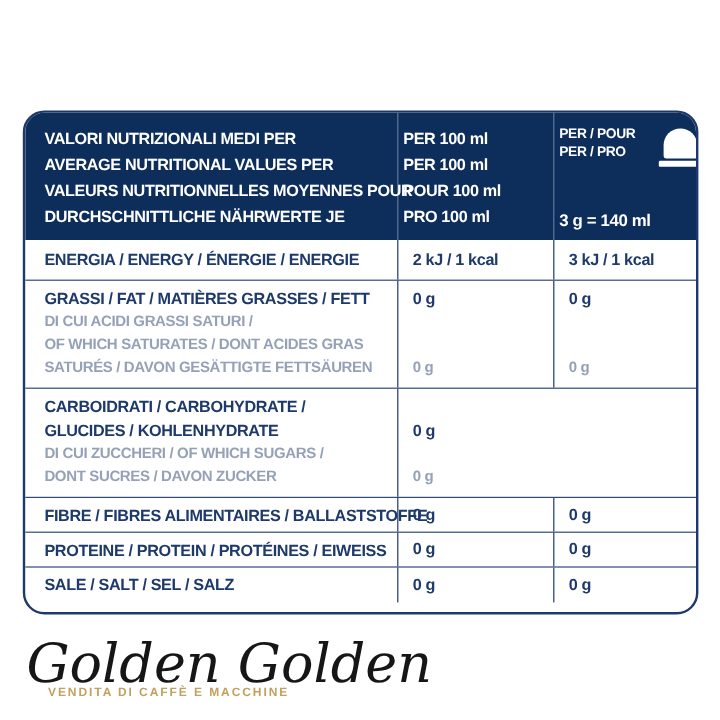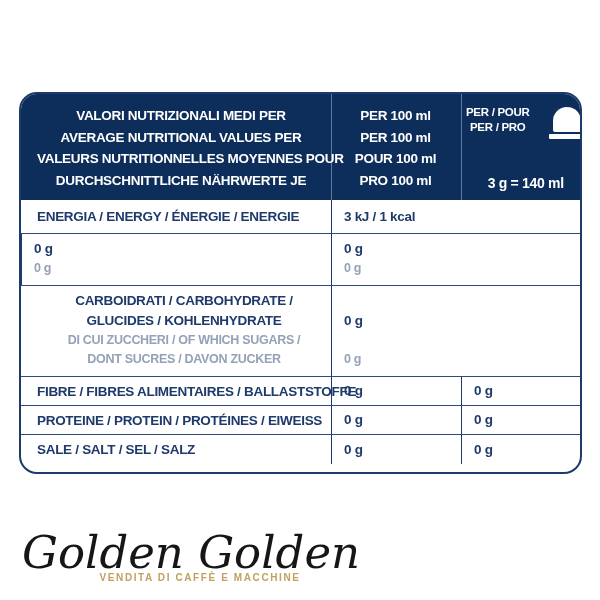--- a/index.html
+++ b/index.html
@@ -1,19 +1,19 @@
 <!DOCTYPE html>
 <html><head>
 <meta charset="utf-8">
 <style>
   * { margin:0; padding:0; box-sizing:border-box; }
   html,body { background:#ffffff; }
   body { font-family:"Liberation Sans", sans-serif; }
   .stage {
-    position:relative; width:600px; height:600px; background:#ffffff; overflow:hidden;text-align:center;
+    position:relative; width:600px; height:600px; background:#ffffff; overflow:hidden;
   }
 
   
   .ntable {
     position:absolute; left:19px; top:92px; width:563px;
     border:2px solid #1e3a6b; border-radius:18px; overflow:hidden; background:#fff;
   }
   .thead {
     display:grid; grid-template-columns:310px 130px 1fr;
     background:#0d2d5a; color:#ffffff; height:106px;
@@ -96,26 +96,35 @@
         <div class="equiv">3 g = 140 ml</div>
       </div>
     </div>
 
     <div class="tbody">
 
       <div class="row simple energy">
         <div class="c1">
           <span class="lbl">ENERGIA / ENERGY / ÉNERGIE / ENERGIE</span>
         </div>
+        <div class="c2">
+          <span class="val">2 kJ / 1 kcal</span>
+        </div>
         <div class="c3">
           <span class="val">3 kJ / 1 kcal</span>
         </div>
       </div>
 
       <div class="row block">
+        <div class="c1">
+          <div class="bold-line">GRASSI / FAT / MATIÈRES GRASSES / FETT</div>
+          <div class="sub-line">DI CUI ACIDI GRASSI SATURI /</div>
+          <div class="sub-line">OF WHICH SATURATES / DONT ACIDES GRAS</div>
+          <div class="sub-line">SATURÉS / DAVON GESÄTTIGTE FETTSÄUREN</div>
+        </div>
         <div class="c2">
           <span class="val">0 g</span>
           <span class="val-sub">0 g</span>
         </div>
         <div class="c3">
           <span class="val">0 g</span>
           <span class="val-sub">0 g</span>
         </div>
       </div>
 

